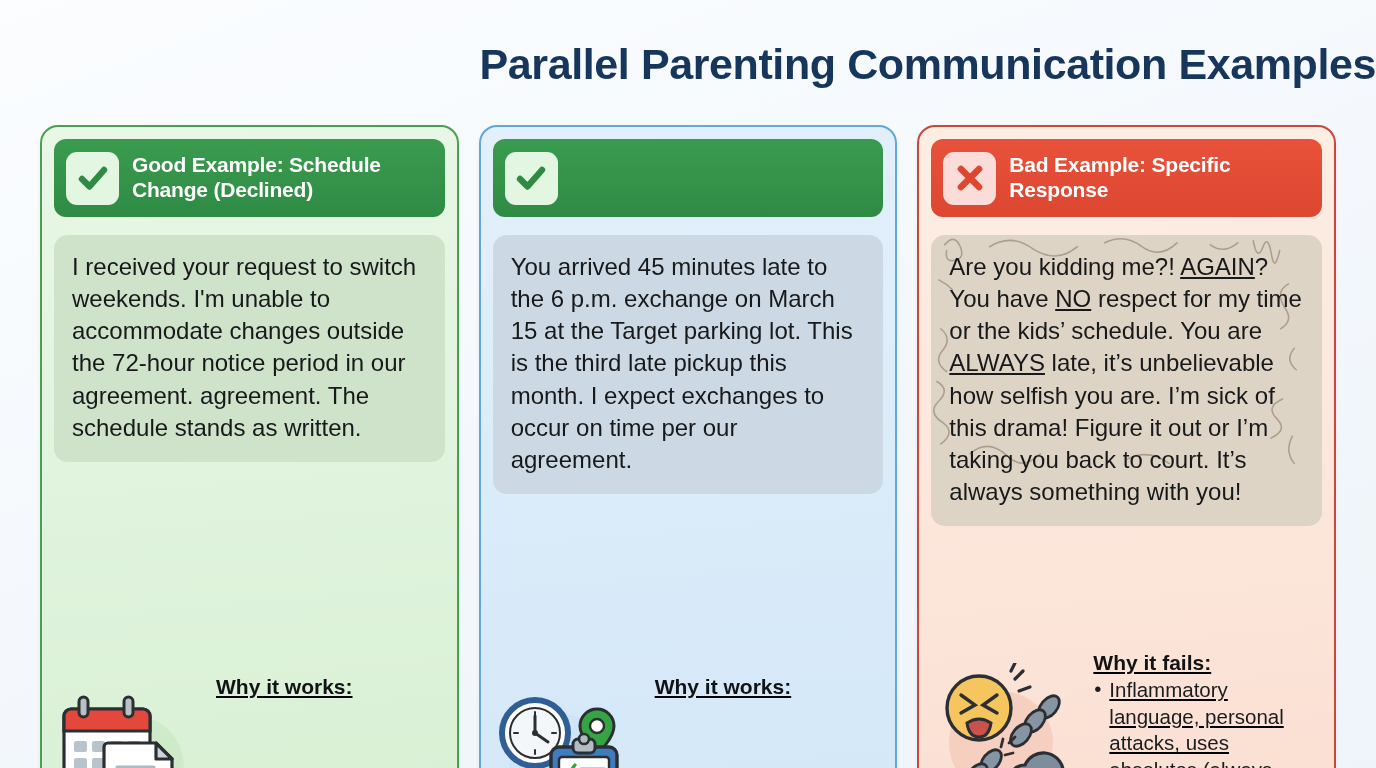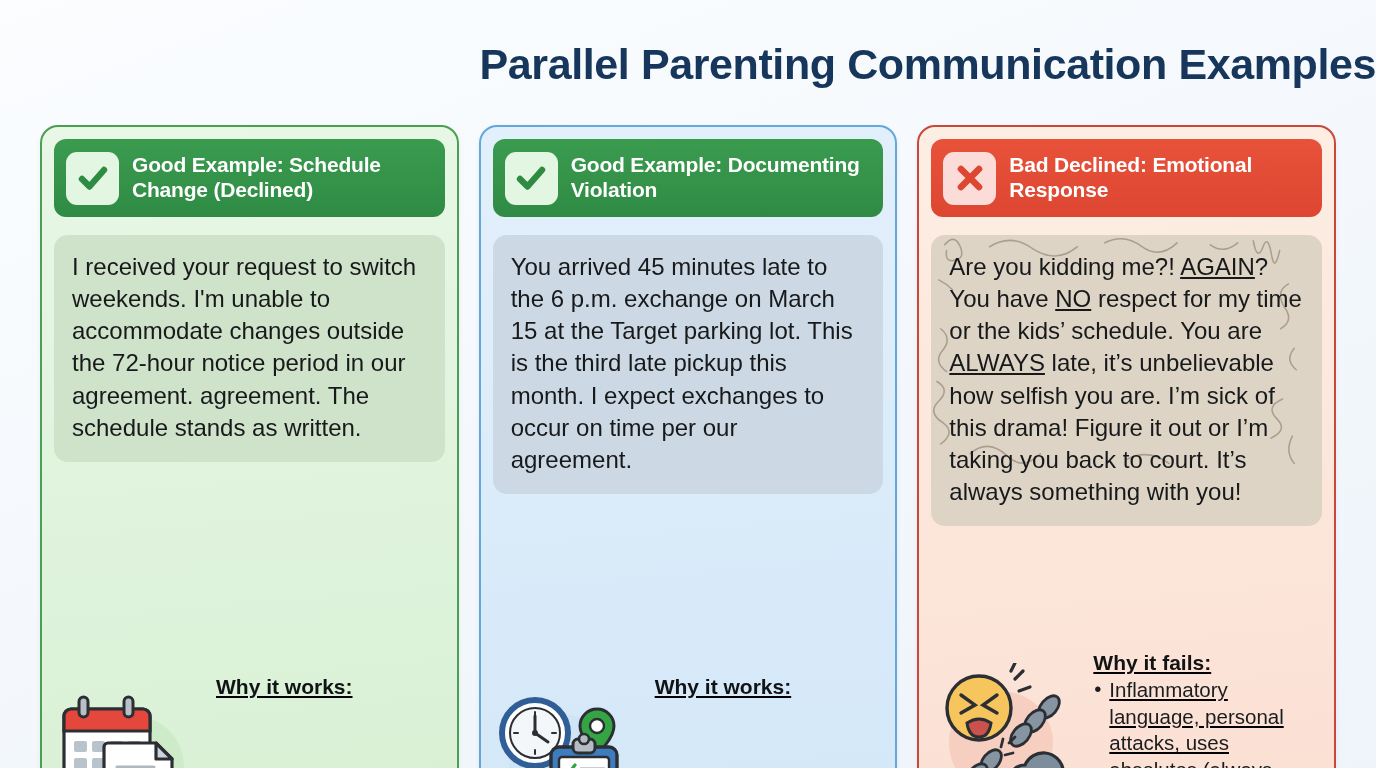--- a/index.html
+++ b/index.html
@@ -222,21 +222,20 @@
   </section>
 
   <section class="card blue">
 
     <div class="card-header good">
       <div class="status-badge good">
         <svg width="36" height="36" viewBox="0 0 36 36" aria-hidden="true">
           <path d="M7 19 L14.5 26.5 L29 10" fill="none" stroke="#2f8b44" stroke-width="6.4" stroke-linecap="round" stroke-linejoin="round"></path>
         </svg>
       </div>
-      <div class="card-header-title">Good Example: Documenting Violation</div>
     </div>
 
     <div class="bubble blue">
       <span class="bubble-text">You arrived 45 minutes late to the 6 p.m. exchange on March 15 at the Target parking lot. This is the third late pickup this month. I expect exchanges to occur on time per our agreement.</span>
     </div>
 
     <div class="why">
       <div class="why-illustration">
         <svg width="140" height="150" viewBox="0 0 140 150" aria-hidden="true">
           <circle cx="70" cy="82" r="54" fill="#cfe4f6"></circle>
@@ -284,21 +283,21 @@
   </section>
 
   <section class="card red">
 
     <div class="card-header bad">
       <div class="status-badge bad">
         <svg width="36" height="36" viewBox="0 0 36 36" aria-hidden="true">
           <path d="M9 9 L27 27 M27 9 L9 27" fill="none" stroke="#dd4630" stroke-width="6.6" stroke-linecap="round"></path>
         </svg>
       </div>
-      <div class="card-header-title">Bad Declined: Emotional Response</div>
+      <div class="card-header-title">Bad Example: Specific Response</div>
     </div>
 
     <div class="bubble tan">
       <svg class="doodles" viewBox="0 0 400 240" preserveAspectRatio="none" aria-hidden="true">
         <g fill="none" stroke="#9a8d7c" stroke-width="1.6" stroke-linecap="round" opacity="0.75">
           <path d="M14 10 q10 -12 16 2 q5 12 -6 14 q-10 2 -8 -10"></path>
           <path d="M60 12 q22 -14 44 2 q24 16 46 -2"></path>
           <path d="M178 8 q20 -10 38 4 q18 13 36 -4"></path>
           <path d="M286 10 q14 10 28 -2"></path>
           <path d="M330 6 q4 22 10 6 q5 -14 9 10 q3 16 8 -6"></path>

